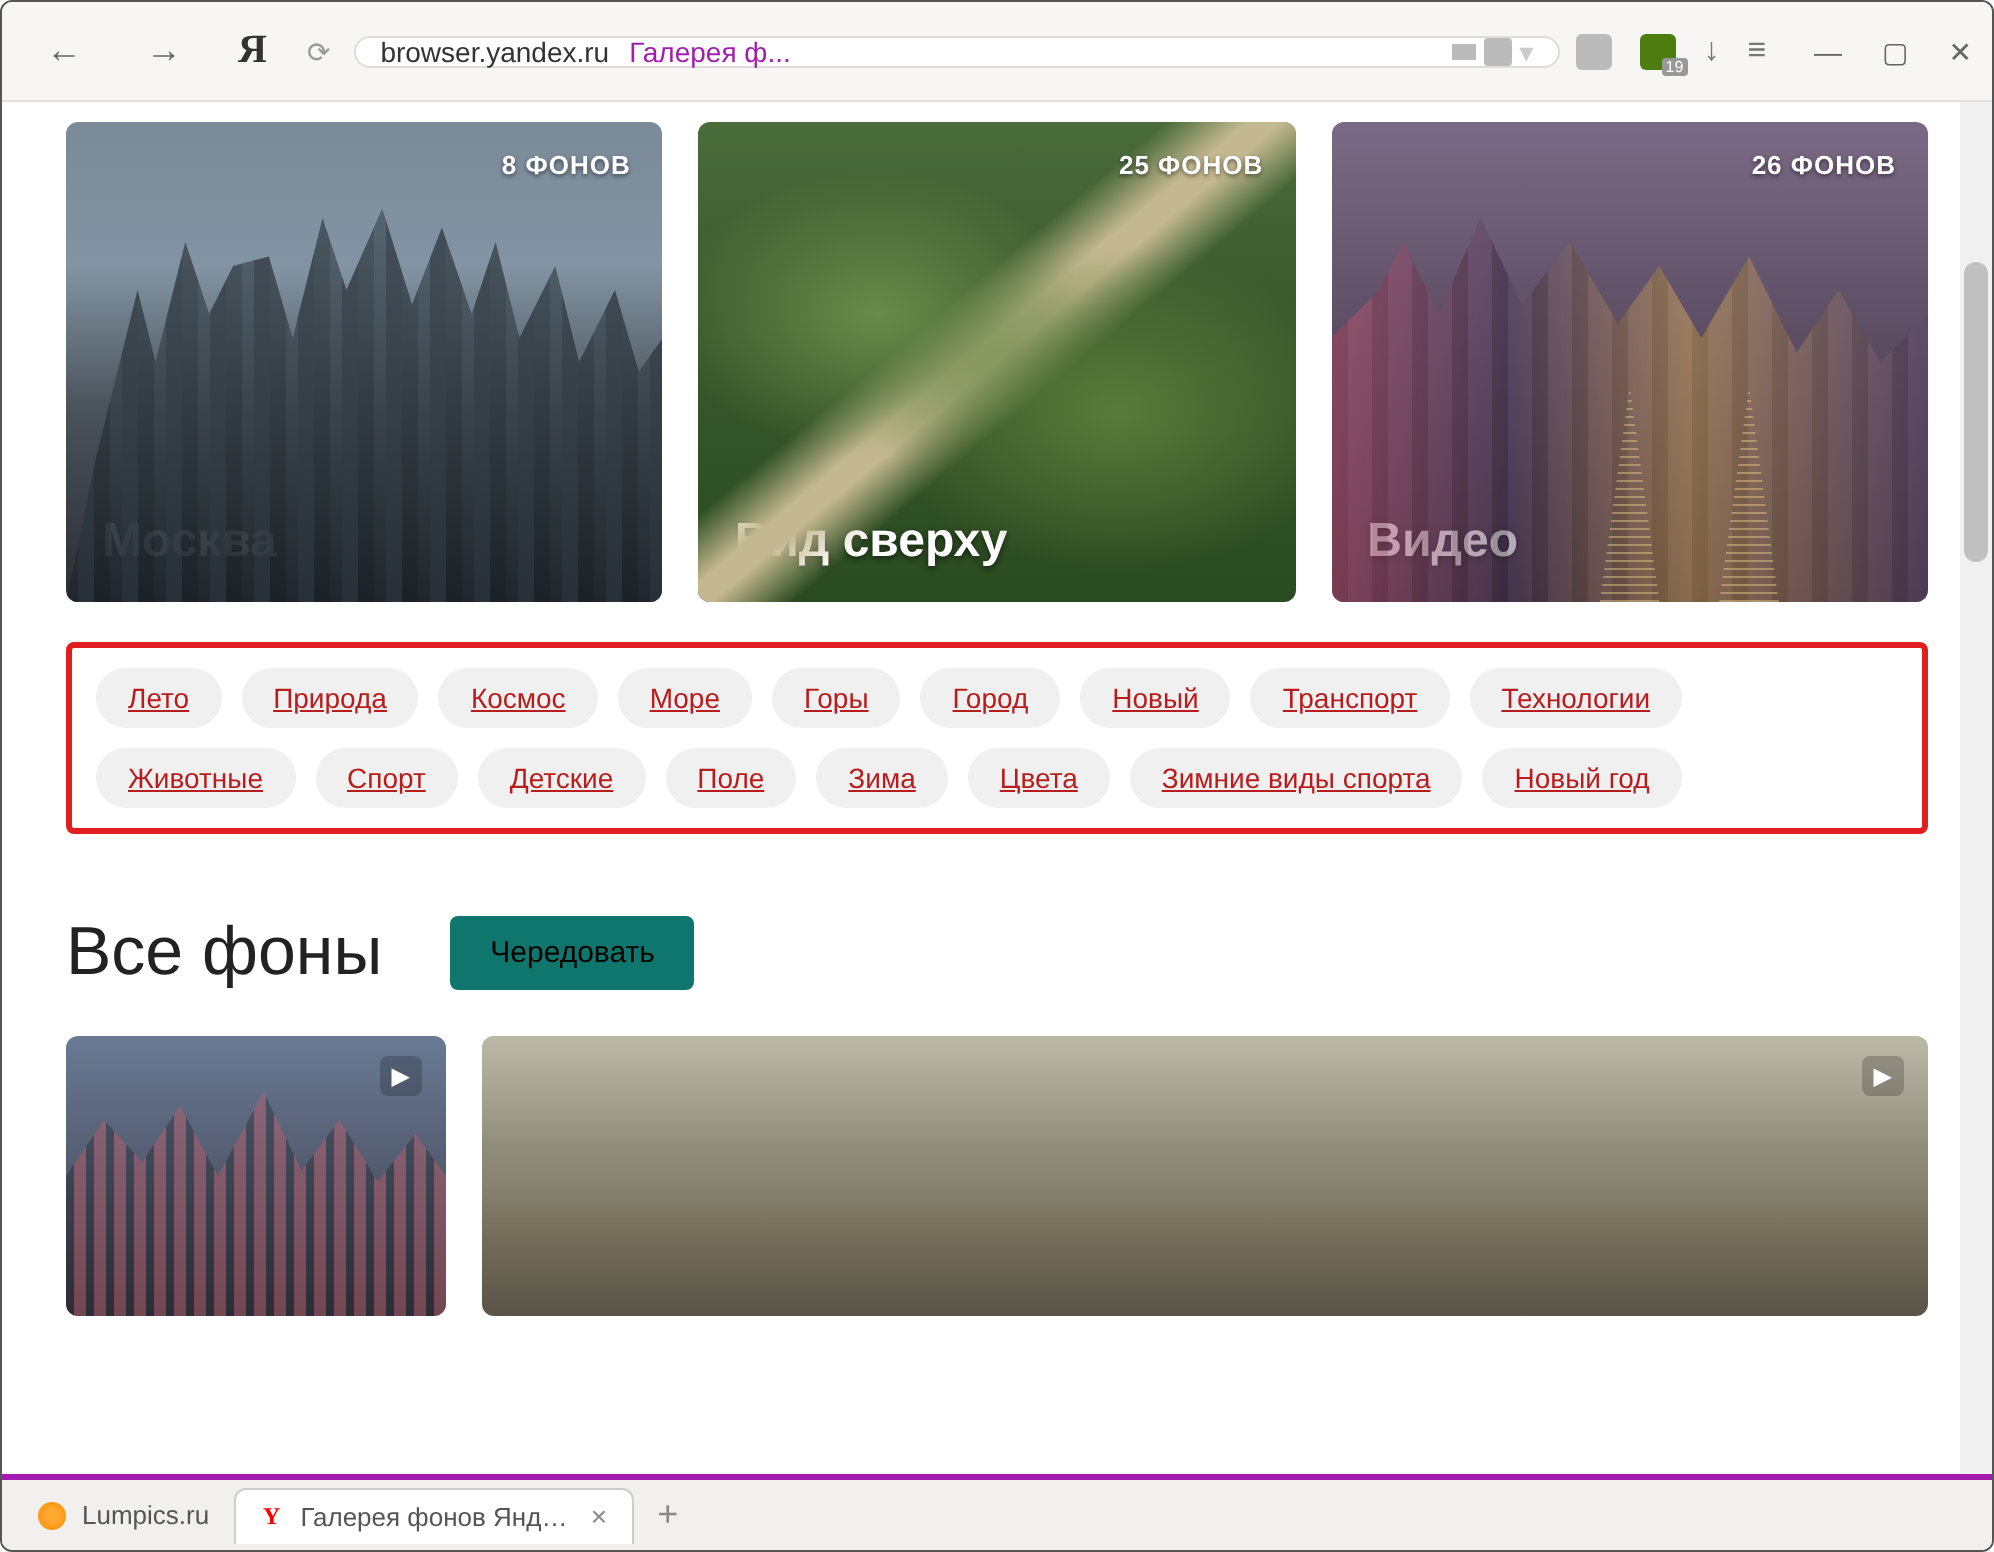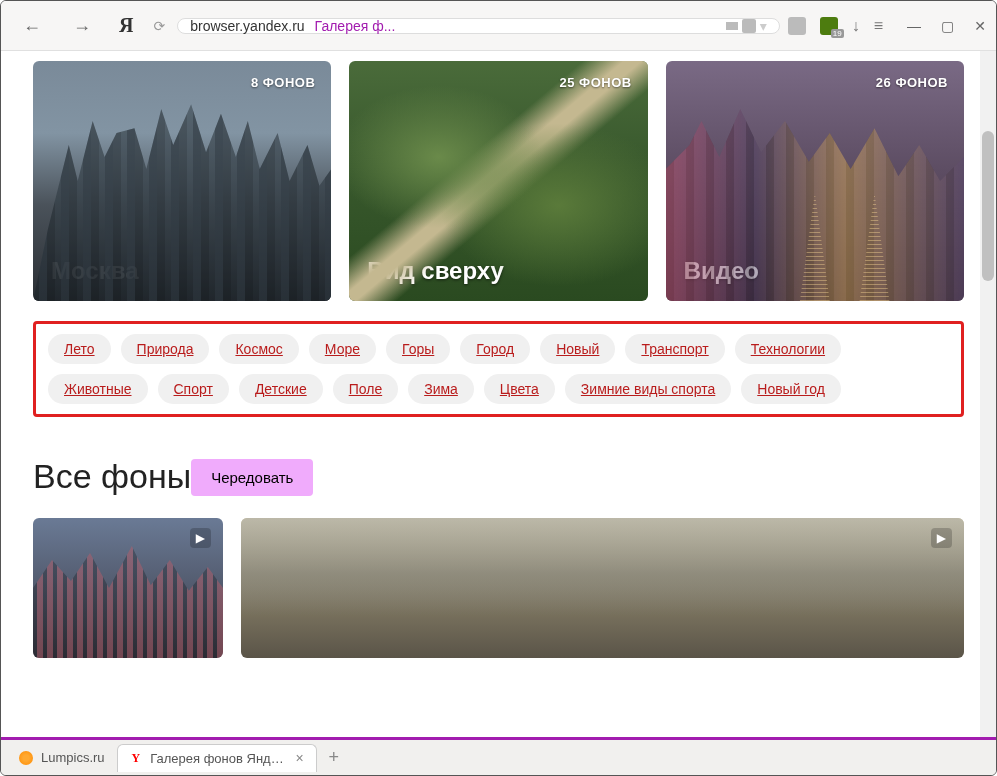--- a/index.html
+++ b/index.html
@@ -51,23 +51,23 @@
                   repeating-linear-gradient(90deg, rgba(0,0,0,.3) 0 8px, rgba(60,50,70,.2) 8px 20px);
       clip-path: polygon(0 100%, 0 45%, 8% 35%, 12% 25%, 18% 40%, 25% 20%, 32% 38%, 40% 25%, 48% 42%, 55% 30%, 62% 45%, 70% 28%, 78% 48%, 85% 35%, 92% 50%, 100% 40%, 100% 100%);
     }
     .card.video::after { content:''; position:absolute; inset:0;
       background: repeating-linear-gradient(180deg, transparent 0 3px, rgba(255,220,150,.4) 3px 4px);
       clip-path: polygon(45% 100%, 50% 55%, 55% 100%, 65% 100%, 70% 55%, 75% 100%); }
 
     .tags-box { border: 3px solid #e02020; border-radius: 4px; padding: 10px 12px; display: flex; flex-wrap: wrap; gap: 10px; margin-bottom: 40px; }
     .tag { background: #f0f0f0; color: #b91c1c; border-radius: 18px; padding: 7px 16px; font-size: 14px; cursor: pointer; white-space: nowrap; text-decoration: underline; }
 
-    .section-head { display: flex; align-items: flex-end; margin-bottom: 22px; }
+    .section-head { display: flex; align-items: center; gap: 22px; margin-bottom: 22px; }
     .section-title { font-size: 34px; font-weight: 400; color: #222; }
-    .shuffle-btn { background: #f0abfc; border: none; border-radius: 4px; padding: 10px 20px; font-size: 15px; cursor: pointer; }
+    .shuffle-btn { background: #0f766e; border: none; border-radius: 4px; padding: 10px 20px; font-size: 15px; cursor: pointer; margin-left: 12px; }
 
     .bottom-row { display: flex; gap: 18px; height: 140px; overflow: hidden; }
     .bcard { position: relative; border-radius: 6px; overflow: hidden; cursor: pointer; }
     .bcard.small { width: 190px; background: linear-gradient(to bottom, #6a7a95 0%, #3a3a45 100%); }
     .bcard.small::before { content:''; position:absolute; inset:0;
       background: repeating-linear-gradient(90deg, rgba(0,0,0,.25) 0 4px, rgba(200,90,100,.4) 4px 10px);
       clip-path: polygon(0 100%, 0 50%, 10% 30%, 20% 45%, 30% 25%, 40% 50%, 52% 20%, 62% 48%, 72% 30%, 82% 52%, 92% 35%, 100% 50%, 100% 100%); }
     .bcard.large { flex: 1; background: linear-gradient(to bottom, #b8a878 0%, #888068 50%, #5a5448 100%); }
     .bcard.large::before { content:''; position:absolute; inset:0;
       background: linear-gradient(to bottom, rgba(190,195,200,.6) 0%, rgba(140,145,150,.4) 40%, transparent 70%); }

